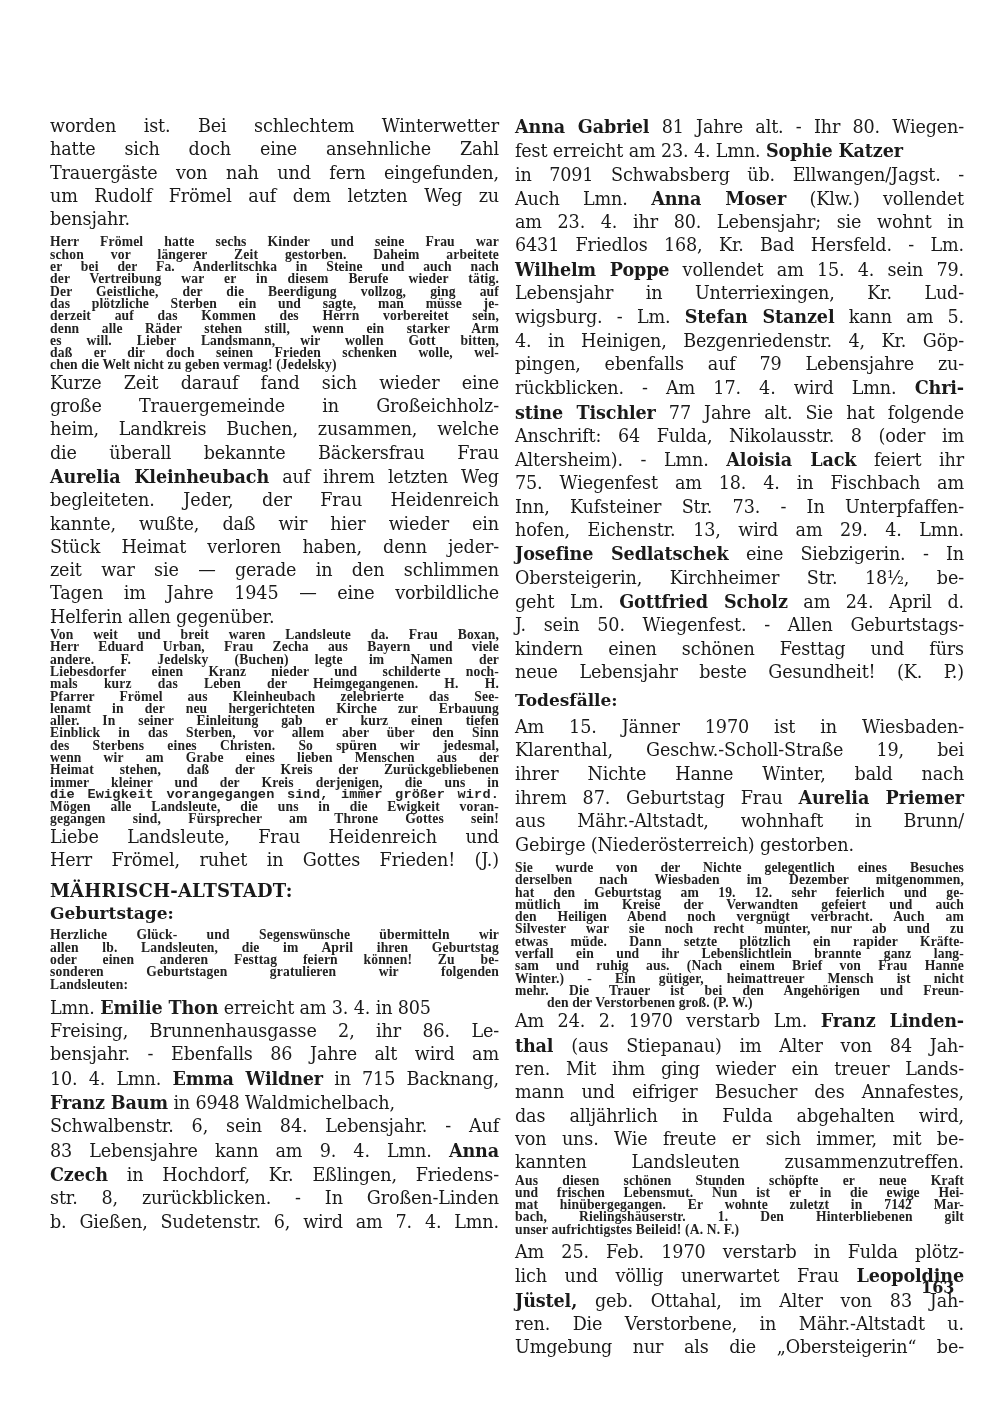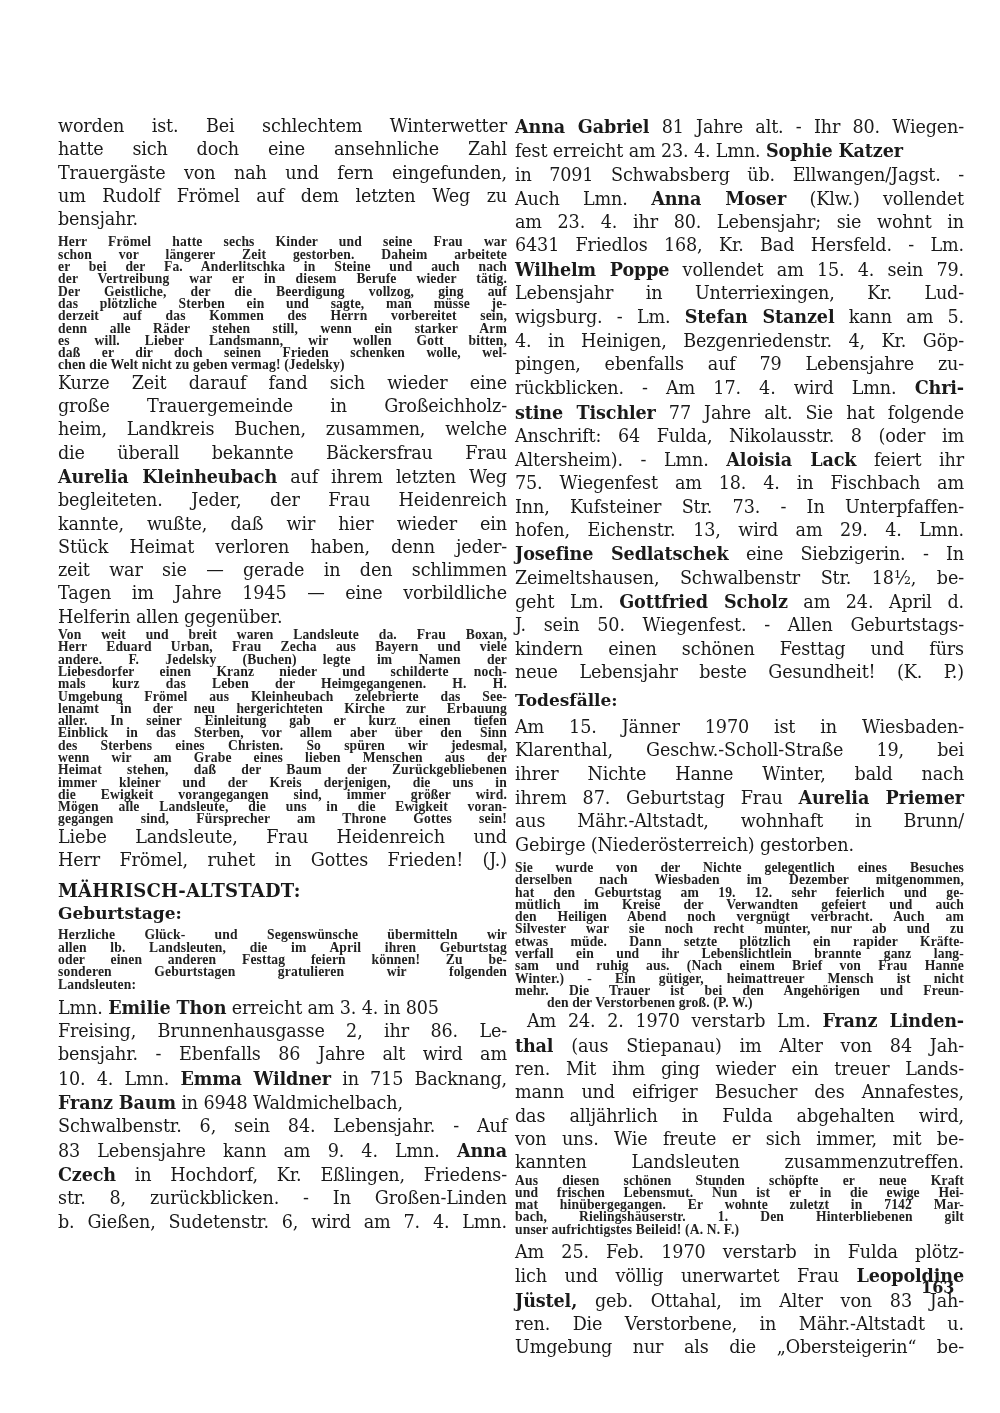--- a/index.html
+++ b/index.html
@@ -1,18 +1,18 @@
 <!DOCTYPE html>
 <html><head>
 <meta charset="utf-8">
 <style>
   html, body { margin: 0; padding: 0; background: #ffffff; }
   body { width: 1000px; height: 1413px; position: relative; overflow: hidden; color: #1a1a1a; }
   .col { position: absolute; top: 115px; width: 449px; }
-  #col-left { left: 58px; }
+  #col-left { left: 50px; }
   #col-right { left: 515px; }
   .para { margin: 0; }
   .line { display: block; white-space: nowrap; text-align: justify; text-align-last: justify; }
   .line.last { text-align-last: left; }
   .big { font-family: "DejaVu Serif", "Liberation Serif", serif; font-size: 17.6px; line-height: 23.3px; letter-spacing: -0.15px; }
   .small { font-family: "Liberation Serif", "DejaVu Serif", serif; font-size: 13.6px; line-height: 12.3px; font-weight: bold; color: #222; transform-origin: left; letter-spacing: 0.15px; }
   .small .line { font-stretch: condensed; }
   b, strong { font-weight: bold; }
   .head1 { font-family: "DejaVu Serif", serif; font-weight: bold; font-size: 18px; line-height: 22px; letter-spacing: 0.2px; }
   .head2 { font-family: "DejaVu Serif", serif; font-weight: bold; font-size: 17px; line-height: 22px; }
@@ -61,29 +61,29 @@
     <span class="line" style="display: block;"><span style="white-space: nowrap; word-spacing: 0px;">Tagen im Jahre 1945 — eine vorbildliche</span></span>
     <span class="line last" style="display: block;"><span style="white-space: nowrap;">Helferin allen gegenüber.</span></span>
   </div>
 
   <div class="para small">
     <span class="line" style="display: block;"><span style="white-space: nowrap; word-spacing: 0px;">Von weit und breit waren Landsleute da. Frau Boxan,</span></span>
     <span class="line" style="display: block;"><span style="white-space: nowrap; word-spacing: 0px;">Herr Eduard Urban, Frau Zecha aus Bayern und viele</span></span>
     <span class="line" style="display: block;"><span style="white-space: nowrap; word-spacing: 0px;">andere. F. Jedelsky (Buchen) legte im Namen der</span></span>
     <span class="line" style="display: block;"><span style="white-space: nowrap; word-spacing: 0px;">Liebesdorfer einen Kranz nieder und schilderte noch-</span></span>
     <span class="line" style="display: block;"><span style="white-space: nowrap; word-spacing: 0px;">mals kurz das Leben der Heimgegangenen. H. H.</span></span>
-    <span class="line" style="display: block;"><span style="white-space: nowrap; word-spacing: 0px;">Umgebung Frömel aus Kleinheubach zelebrierte das See-</span></span>
+    <span class="line" style="display: block;"><span style="white-space: nowrap; word-spacing: 0px;">Pfarrer Frömel aus Kleinheubach zelebrierte das See-</span></span>
     <span class="line" style="display: block;"><span style="white-space: nowrap; word-spacing: 0px;">lenamt in der neu hergerichteten Kirche zur Erbauung</span></span>
     <span class="line" style="display: block;"><span style="white-space: nowrap; word-spacing: 0px;">aller. In seiner Einleitung gab er kurz einen tiefen</span></span>
     <span class="line" style="display: block;"><span style="white-space: nowrap; word-spacing: 0px;">Einblick in das Sterben, vor allem aber über den Sinn</span></span>
     <span class="line" style="display: block;"><span style="white-space: nowrap; word-spacing: 0px;">des Sterbens eines Christen. So spüren wir jedesmal,</span></span>
     <span class="line" style="display: block;"><span style="white-space: nowrap; word-spacing: 0px;">wenn wir am Grabe eines lieben Menschen aus der</span></span>
-    <span class="line" style="display: block;"><span style="white-space: nowrap; word-spacing: 0px;">Heimat stehen, daß der Baum der Zurückgebliebenen</span></span>
+    <span class="line" style="display: block;"><span style="white-space: nowrap; word-spacing: 0px;">Heimat stehen, daß der Kreis der Zurückgebliebenen</span></span>
     <span class="line" style="display: block;"><span style="white-space: nowrap; word-spacing: 0px;">immer kleiner und der Kreis derjenigen, die uns in</span></span>
-    <span class="line" style="display: block;"><span style="white-space: nowrap; word-spacing: 0px;">die Ewigkeit vorangegangen sind, immer größer wird.</span></span>
+    <span class="line" style="display: block; font-family: Liberation Mono, monospace;"><span style="white-space: nowrap; word-spacing: 0px;">die Ewigkeit vorangegangen sind, immer größer wird.</span></span>
     <span class="line" style="display: block;"><span style="white-space: nowrap; word-spacing: 0px;">Mögen alle Landsleute, die uns in die Ewigkeit voran-</span></span>
     <span class="line" style="display: block;"><span style="white-space: nowrap; word-spacing: 0px;">gegangen sind, Fürsprecher am Throne Gottes sein!</span></span>
   </div>
 
   <div class="para big">
     <span class="line" style="display: block;"><span style="white-space: nowrap; word-spacing: 0px;">Liebe Landsleute, Frau Heidenreich und</span></span>
     <span class="line" style="display: block;"><span style="white-space: nowrap; word-spacing: 0px;">Herr Frömel, ruhet in Gottes Frieden! (J.)</span></span>
   </div>
   <div class="gap-m"></div>
 
@@ -129,21 +129,21 @@
     <span class="line" style="display: block;"><span style="white-space: nowrap; word-spacing: 0px;">4. in Heinigen, Bezgenriedenstr. 4, Kr. Göp-</span></span>
     <span class="line" style="display: block;"><span style="white-space: nowrap; word-spacing: 0px;">pingen, ebenfalls auf 79 Lebensjahre zu-</span></span>
     <span class="line" style="display: block;"><span style="white-space: nowrap; word-spacing: 0px;"><span>rückblicken. - Am 17. 4. wird Lmn. </span><b>Chri-</b></span></span>
     <span class="line" style="display: block;"><span style="white-space: nowrap; word-spacing: 0px;"><b>stine Tischler</b><span> 77 Jahre alt. Sie hat folgende</span></span></span>
     <span class="line" style="display: block;"><span style="white-space: nowrap; word-spacing: 0px;">Anschrift: 64 Fulda, Nikolausstr. 8 (oder im</span></span>
     <span class="line" style="display: block;"><span style="white-space: nowrap; word-spacing: 0px;"><span>Altersheim). - Lmn. </span><b>Aloisia Lack</b><span> feiert ihr</span></span></span>
     <span class="line" style="display: block;"><span style="white-space: nowrap; word-spacing: 0px;">75. Wiegenfest am 18. 4. in Fischbach am</span></span>
     <span class="line" style="display: block;"><span style="white-space: nowrap; word-spacing: 0px;">Inn, Kufsteiner Str. 73. - In Unterpfaffen-</span></span>
     <span class="line" style="display: block;"><span style="white-space: nowrap; word-spacing: 0px;">hofen, Eichenstr. 13, wird am 29. 4. Lmn.</span></span>
     <span class="line" style="display: block;"><span style="white-space: nowrap; word-spacing: 0px;"><b>Josefine Sedlatschek</b><span> eine Siebzigerin. - In</span></span></span>
-    <span class="line" style="display: block;"><span style="white-space: nowrap; word-spacing: 0px;">Zeimeltshausen, Schwalbenstr Str. 18½, be-</span></span>
+    <span class="line" style="display: block;"><span style="white-space: nowrap; word-spacing: 0px;">Obersteigerin, Kirchheimer Str. 18½, be-</span></span>
     <span class="line" style="display: block;"><span style="white-space: nowrap; word-spacing: 0.00223214px;"><span>geht Lm. </span><b>Gottfried Scholz</b><span> am 24. April d.</span></span></span>
     <span class="line" style="display: block;"><span style="white-space: nowrap; word-spacing: 0px;">J. sein 50. Wiegenfest. - Allen Geburtstags-</span></span>
     <span class="line" style="display: block;"><span style="white-space: nowrap; word-spacing: 0px;">kindern einen schönen Festtag und fürs</span></span>
     <span class="line" style="display: block;"><span style="white-space: nowrap; word-spacing: 0px;">neue Lebensjahr beste Gesundheit! (K. P.)</span></span>
   </div>
   <div class="gap-s"></div>
 
   <div class="head2">Todesfälle:</div>
   <div class="gap-s"></div>
 
@@ -166,21 +166,21 @@
     <span class="line" style="display: block;"><span style="white-space: nowrap; word-spacing: 0px;">Silvester war sie noch recht munter, nur ab und zu</span></span>
     <span class="line" style="display: block;"><span style="white-space: nowrap; word-spacing: 0px;">etwas müde. Dann setzte plötzlich ein rapider Kräfte-</span></span>
     <span class="line" style="display: block;"><span style="white-space: nowrap; word-spacing: 0px;">verfall ein und ihr Lebenslichtlein brannte ganz lang-</span></span>
     <span class="line" style="display: block;"><span style="white-space: nowrap; word-spacing: 0px;">sam und ruhig aus. (Nach einem Brief von Frau Hanne</span></span>
     <span class="line" style="display: block;"><span style="white-space: nowrap; word-spacing: 0px;">Winter.) - Ein gütiger, heimattreuer Mensch ist nicht</span></span>
     <span class="line" style="display: block;"><span style="white-space: nowrap; word-spacing: 0px;">mehr. Die Trauer ist bei den Angehörigen und Freun-</span></span>
     <span class="line last" style="display: block; margin-left: 32px;"><span style="white-space: nowrap;">den der Verstorbenen groß. (P. W.)</span></span>
   </div>
 
   <div class="para big">
-    <span class="line" style="display: block; margin-left: 12px;"><span style="white-space: nowrap; word-spacing: 0.00223214px;"><span>Am 24. 2. 1970 verstarb Lm. </span><b>Franz Linden-</b></span></span>
+    <span class="line" style="display: block;"><span style="white-space: nowrap; word-spacing: 0.00223214px;"><span>Am 24. 2. 1970 verstarb Lm. </span><b>Franz Linden-</b></span></span>
     <span class="line" style="display: block;"><span style="white-space: nowrap; word-spacing: 0px;"><b>thal</b><span> (aus Stiepanau) im Alter von 84 Jah-</span></span></span>
     <span class="line" style="display: block;"><span style="white-space: nowrap; word-spacing: 0px;">ren. Mit ihm ging wieder ein treuer Lands-</span></span>
     <span class="line" style="display: block;"><span style="white-space: nowrap; word-spacing: 0px;">mann und eifriger Besucher des Annafestes,</span></span>
     <span class="line" style="display: block;"><span style="white-space: nowrap; word-spacing: 0px;">das alljährlich in Fulda abgehalten wird,</span></span>
     <span class="line" style="display: block;"><span style="white-space: nowrap; word-spacing: 0px;">von uns. Wie freute er sich immer, mit be-</span></span>
     <span class="line" style="display: block;"><span style="white-space: nowrap; word-spacing: 0px;">kannten Landsleuten zusammenzutreffen.</span></span>
   </div>
 
   <div class="para small">
     <span class="line" style="display: block;"><span style="white-space: nowrap; word-spacing: 0px;">Aus diesen schönen Stunden schöpfte er neue Kraft</span></span>

